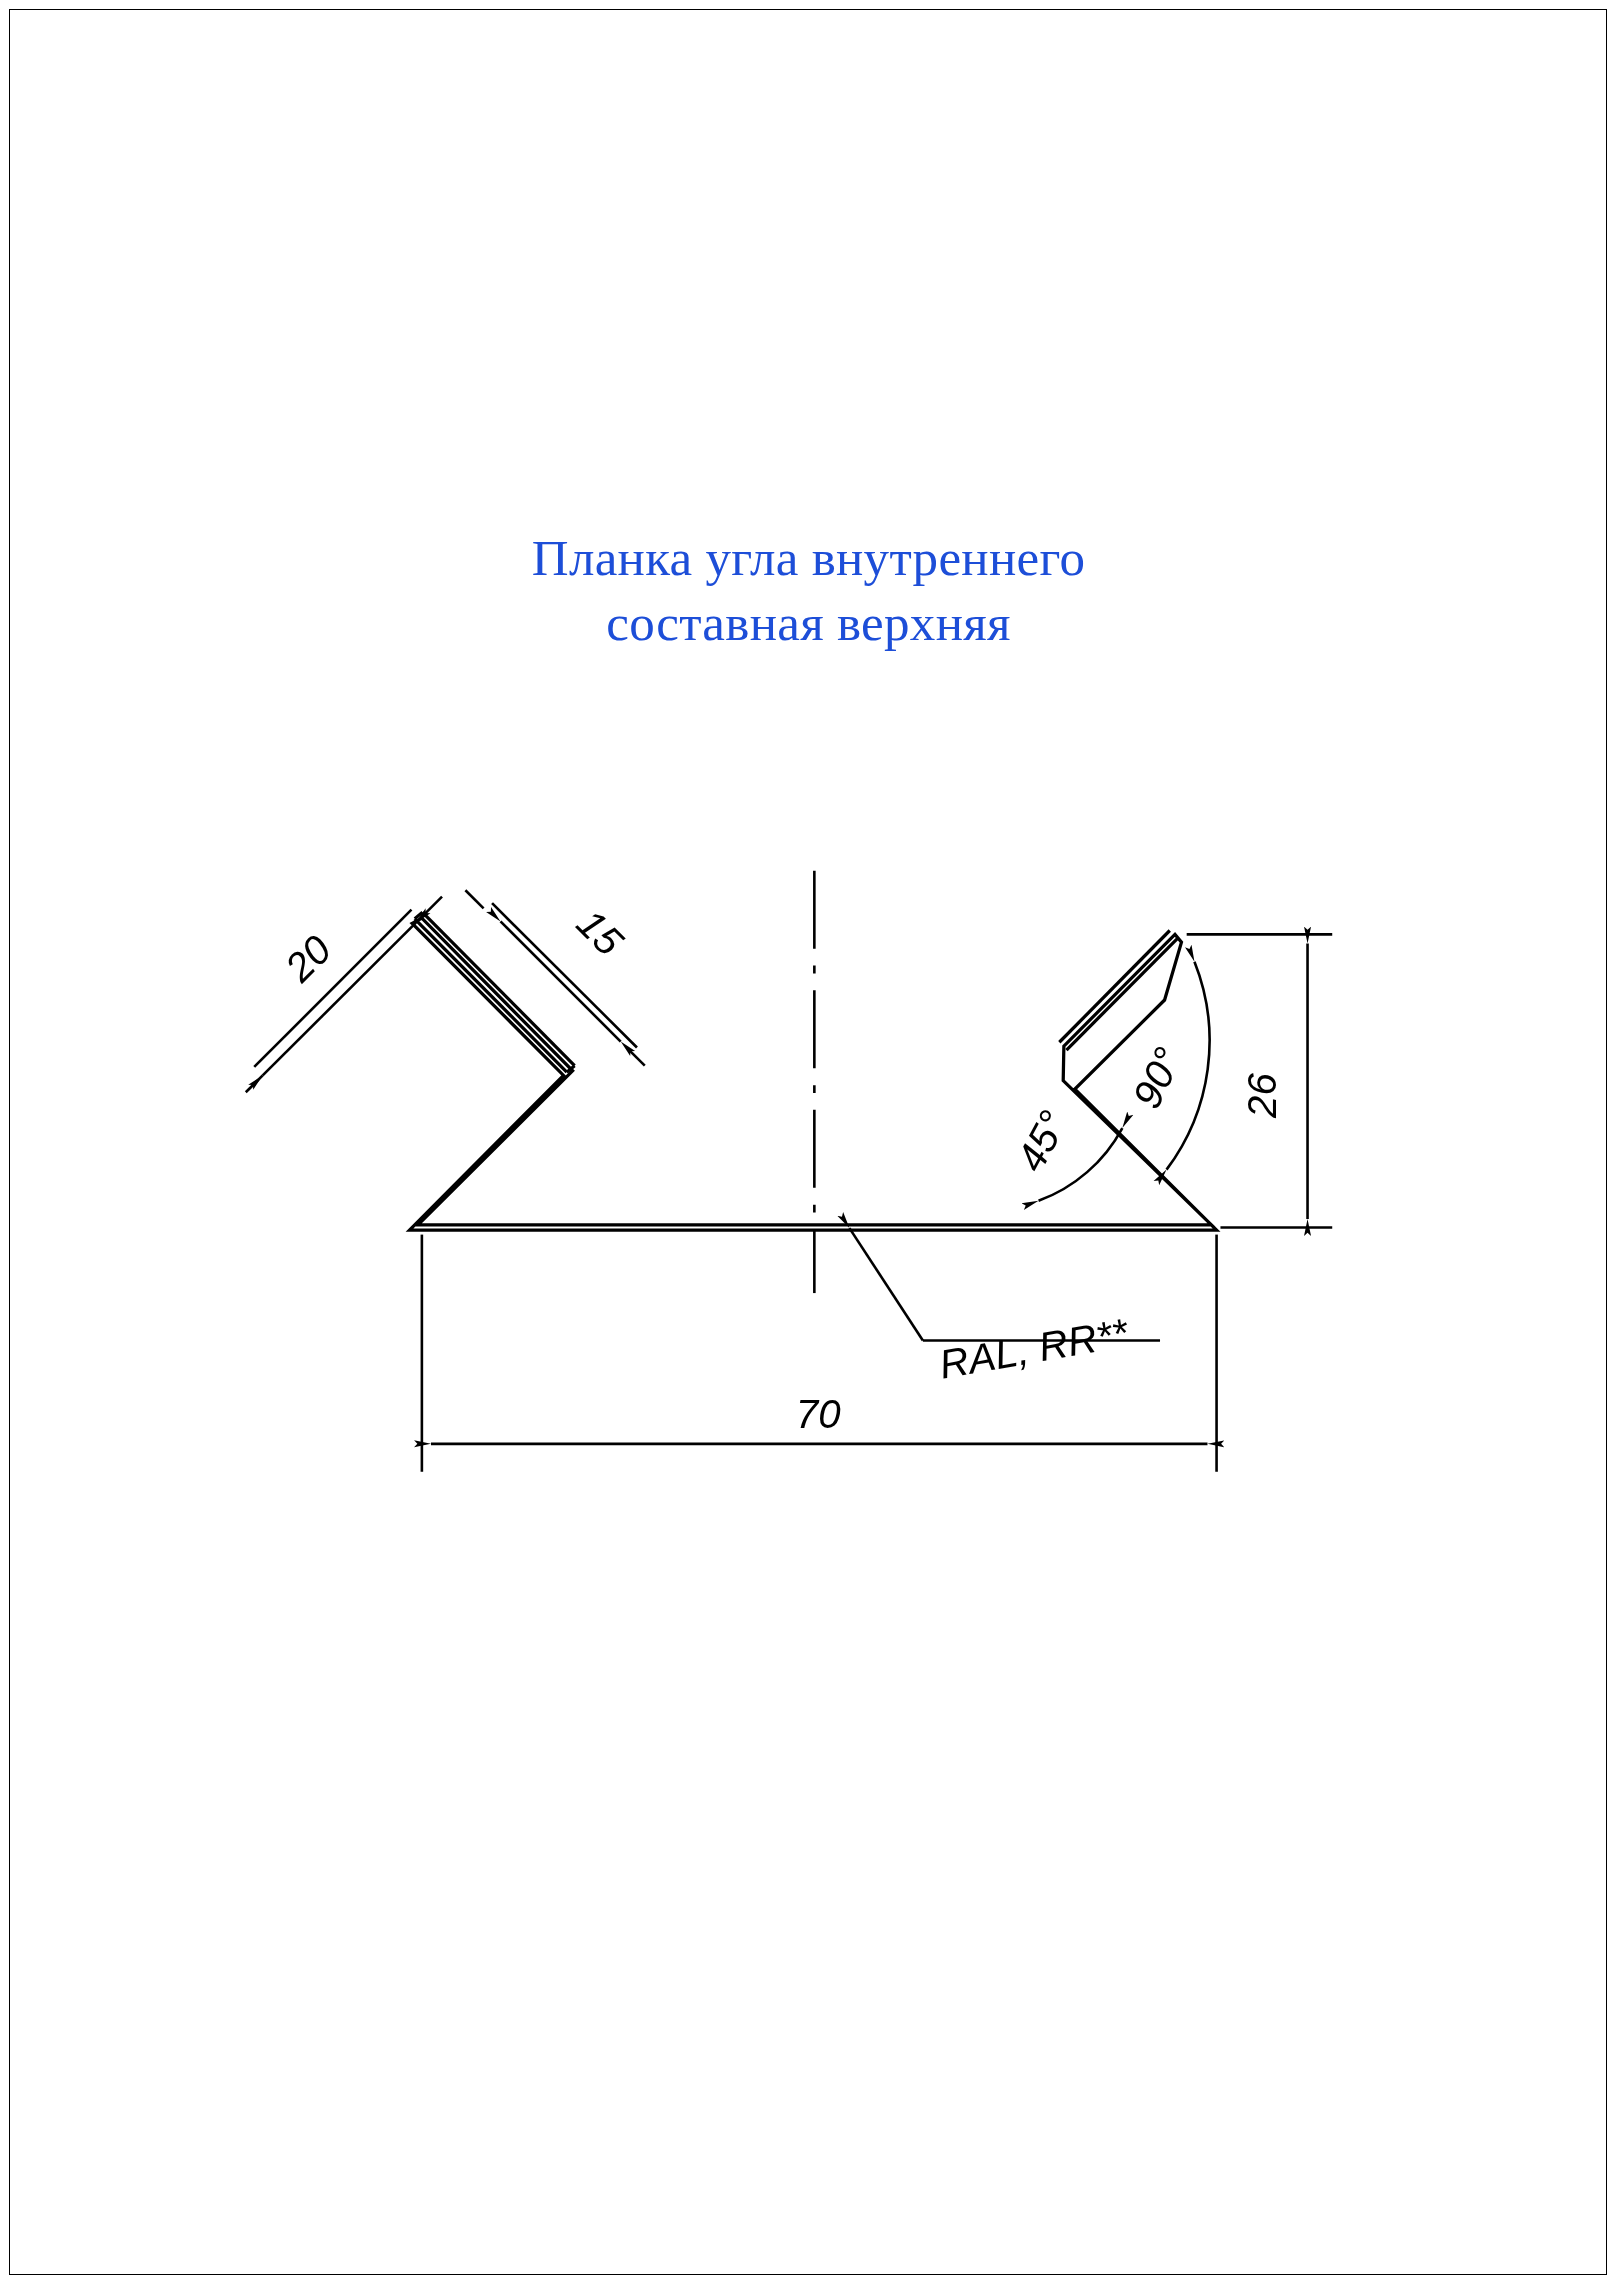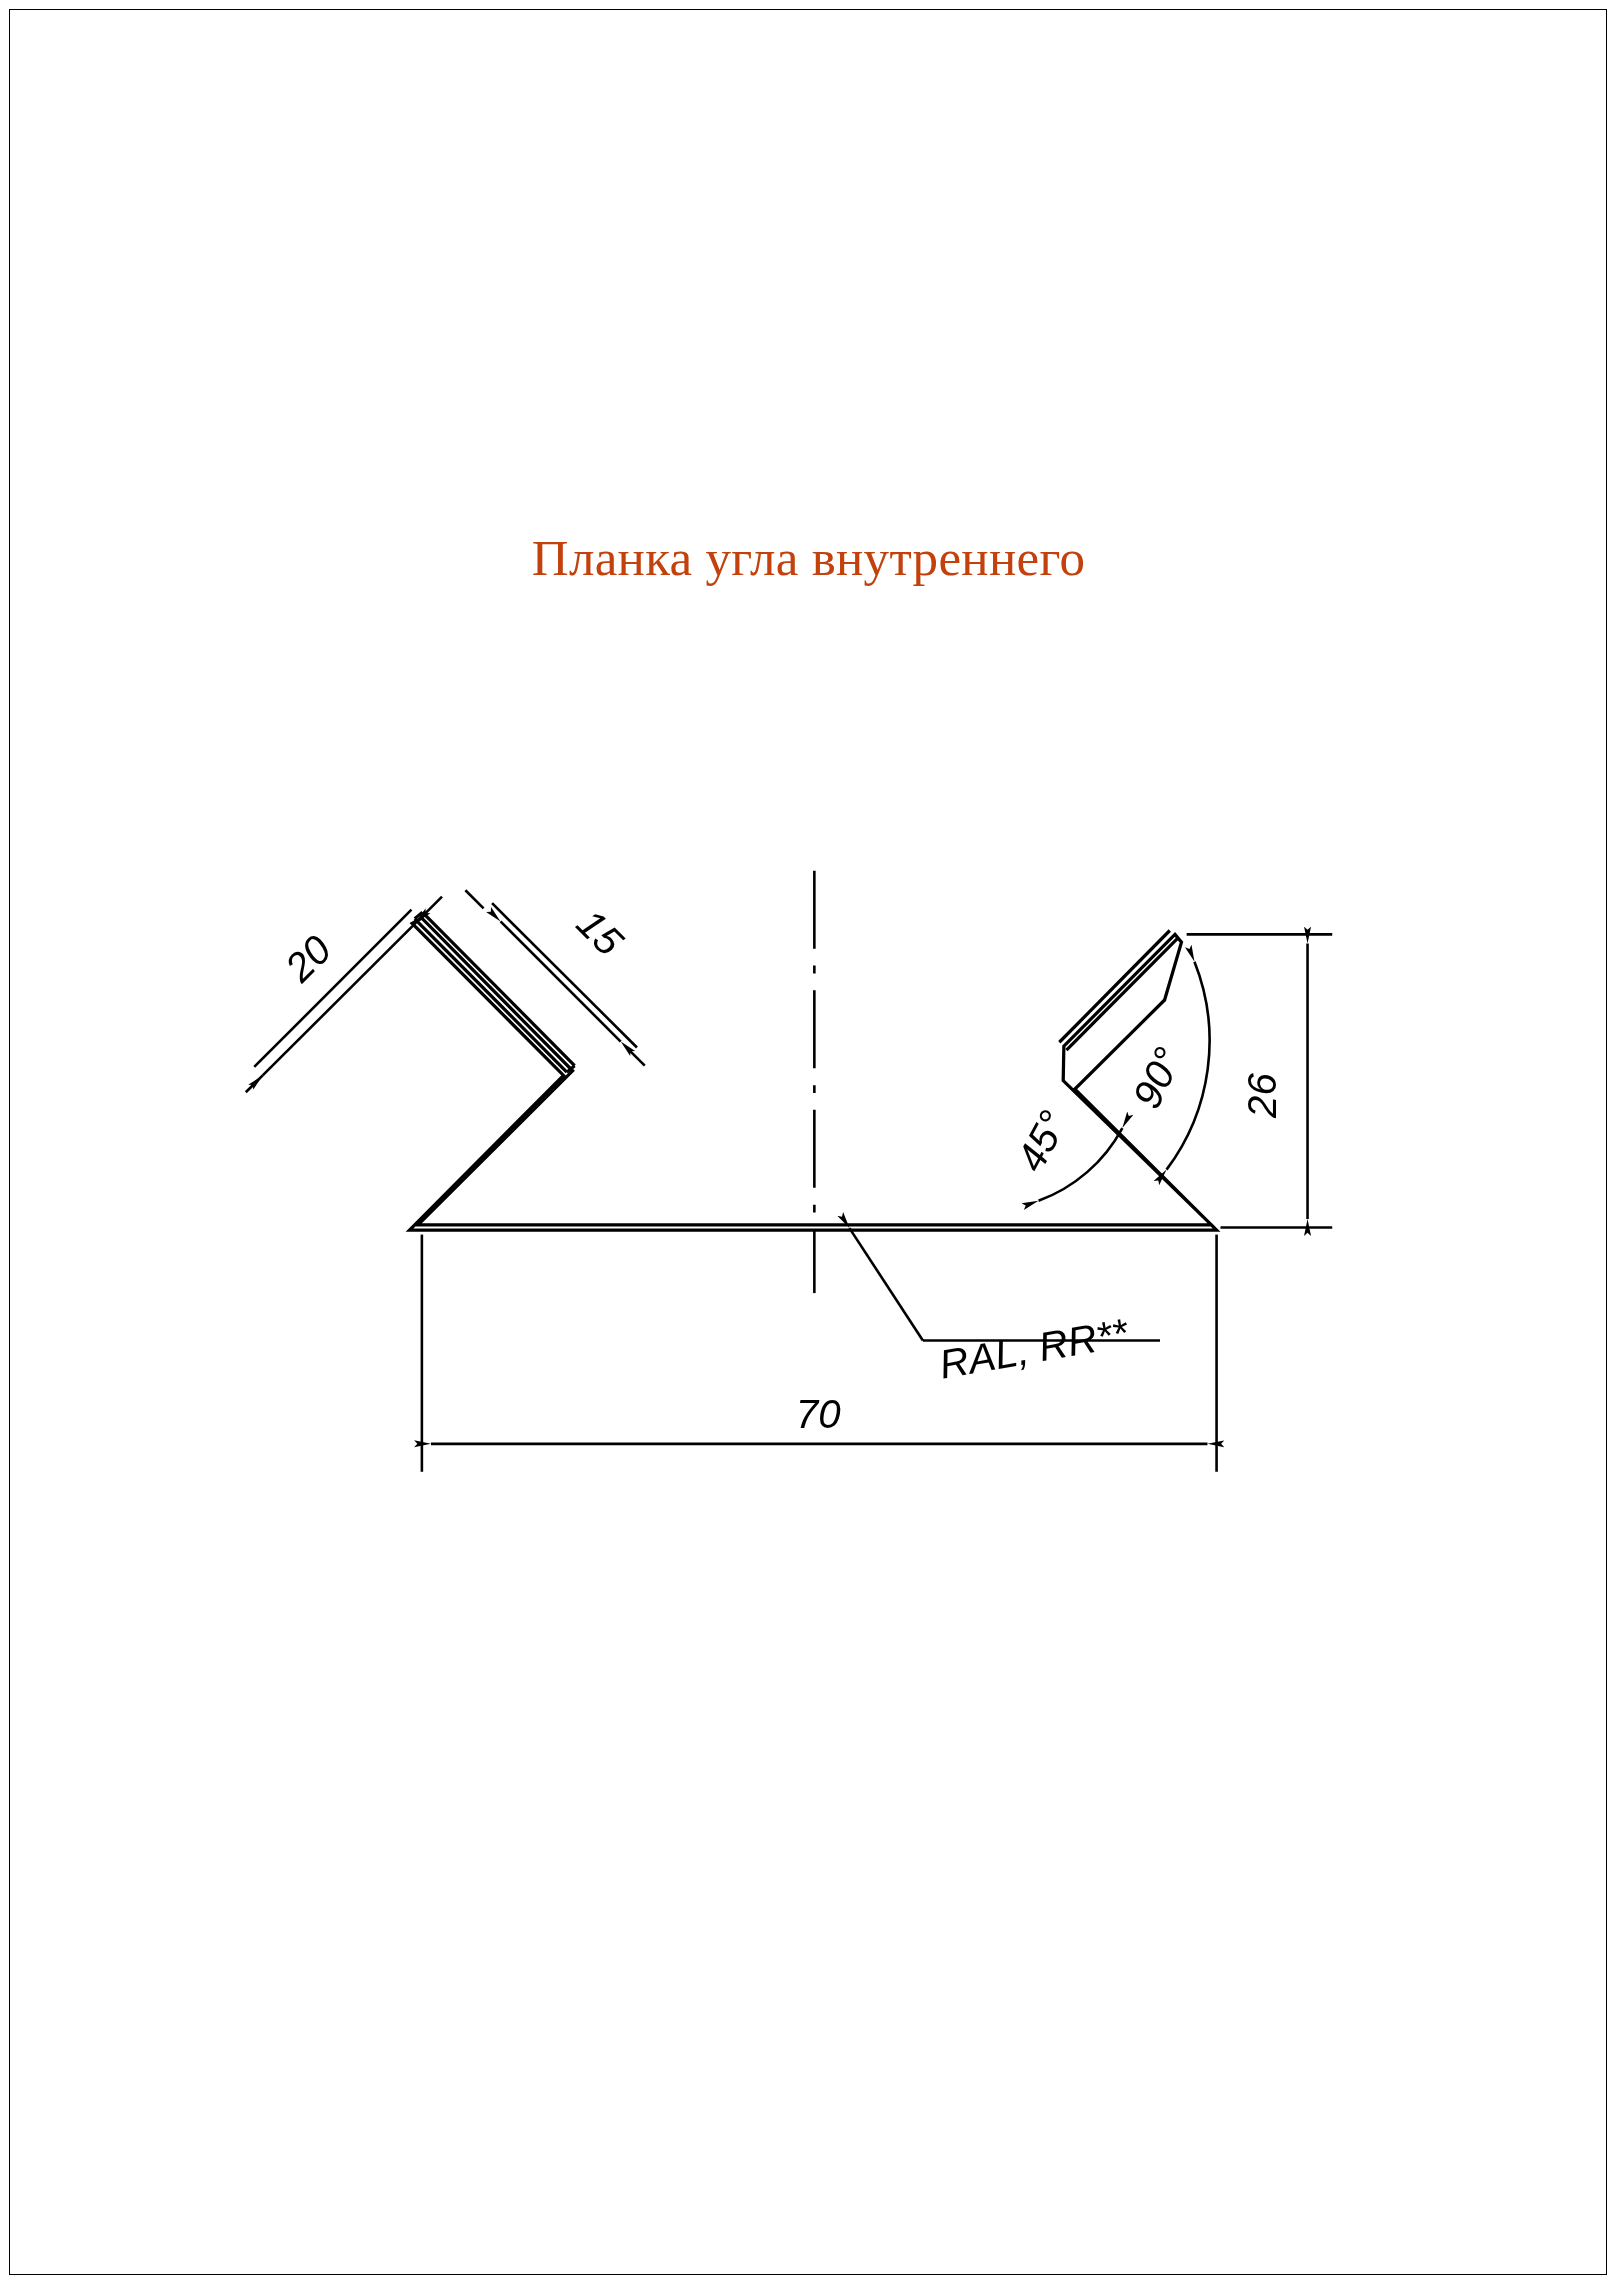--- a/index.html
+++ b/index.html
@@ -29,21 +29,21 @@
   }
   .title-block {
     position: absolute;
     left: 0;
     top: 526px;
     width: 1617px;
     text-align: center;
     font-family: "Liberation Serif", serif;
     font-size: 51px;
     line-height: 1.28;
-    color: #c2410c;
+    color: #1d4ed8;
     letter-spacing: 0.3px;
   }
   .title-block .line {
     display: block;
   }
   .drawing {
     position: absolute;
     left: 0;
     top: 0;
     width: 1617px;
@@ -55,20 +55,21 @@
 </style>
 </head>
 <body>
 
 <div class="page">
 
   <div class="sheet-border"></div>
 
   <div class="title-block">
     <span class="line">Планка угла внутреннего</span>
+    <span class="line">составная верхняя</span>
   </div>
 
   <div class="drawing">
     <svg width="1617" height="2284" viewBox="0 0 2488 3515" xmlns="http://www.w3.org/2000/svg">
       <defs>
         <marker id="arrowStart" markerWidth="26" markerHeight="14" refX="26" refY="7" orient="auto" markerUnits="userSpaceOnUse">
           <path d="M26,7 L0,1.6 L5,7 L0,12.4 Z" fill="#000000"></path>
         </marker>
         <marker id="arrowEnd" markerWidth="26" markerHeight="14" refX="0" refY="7" orient="auto" markerUnits="userSpaceOnUse">
           <path d="M0,7 L26,1.6 L21,7 L26,12.4 Z" fill="#000000"></path>

